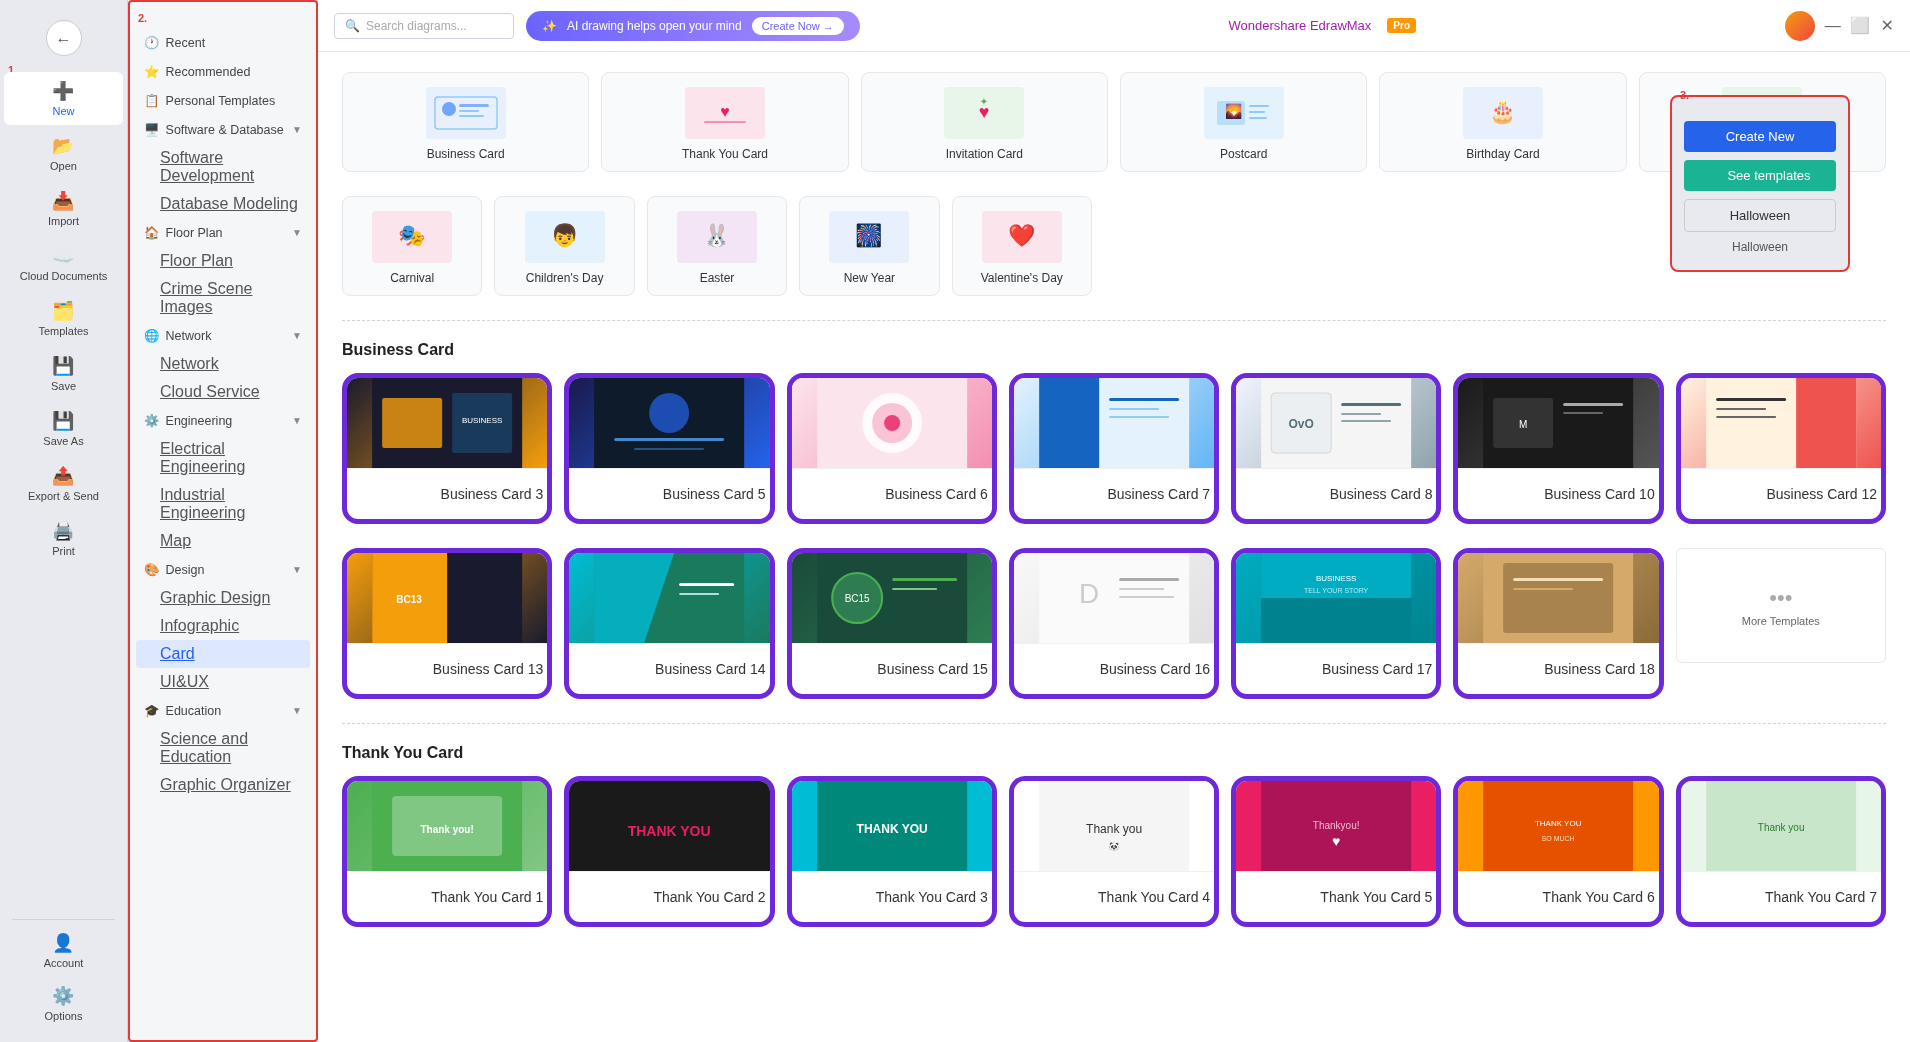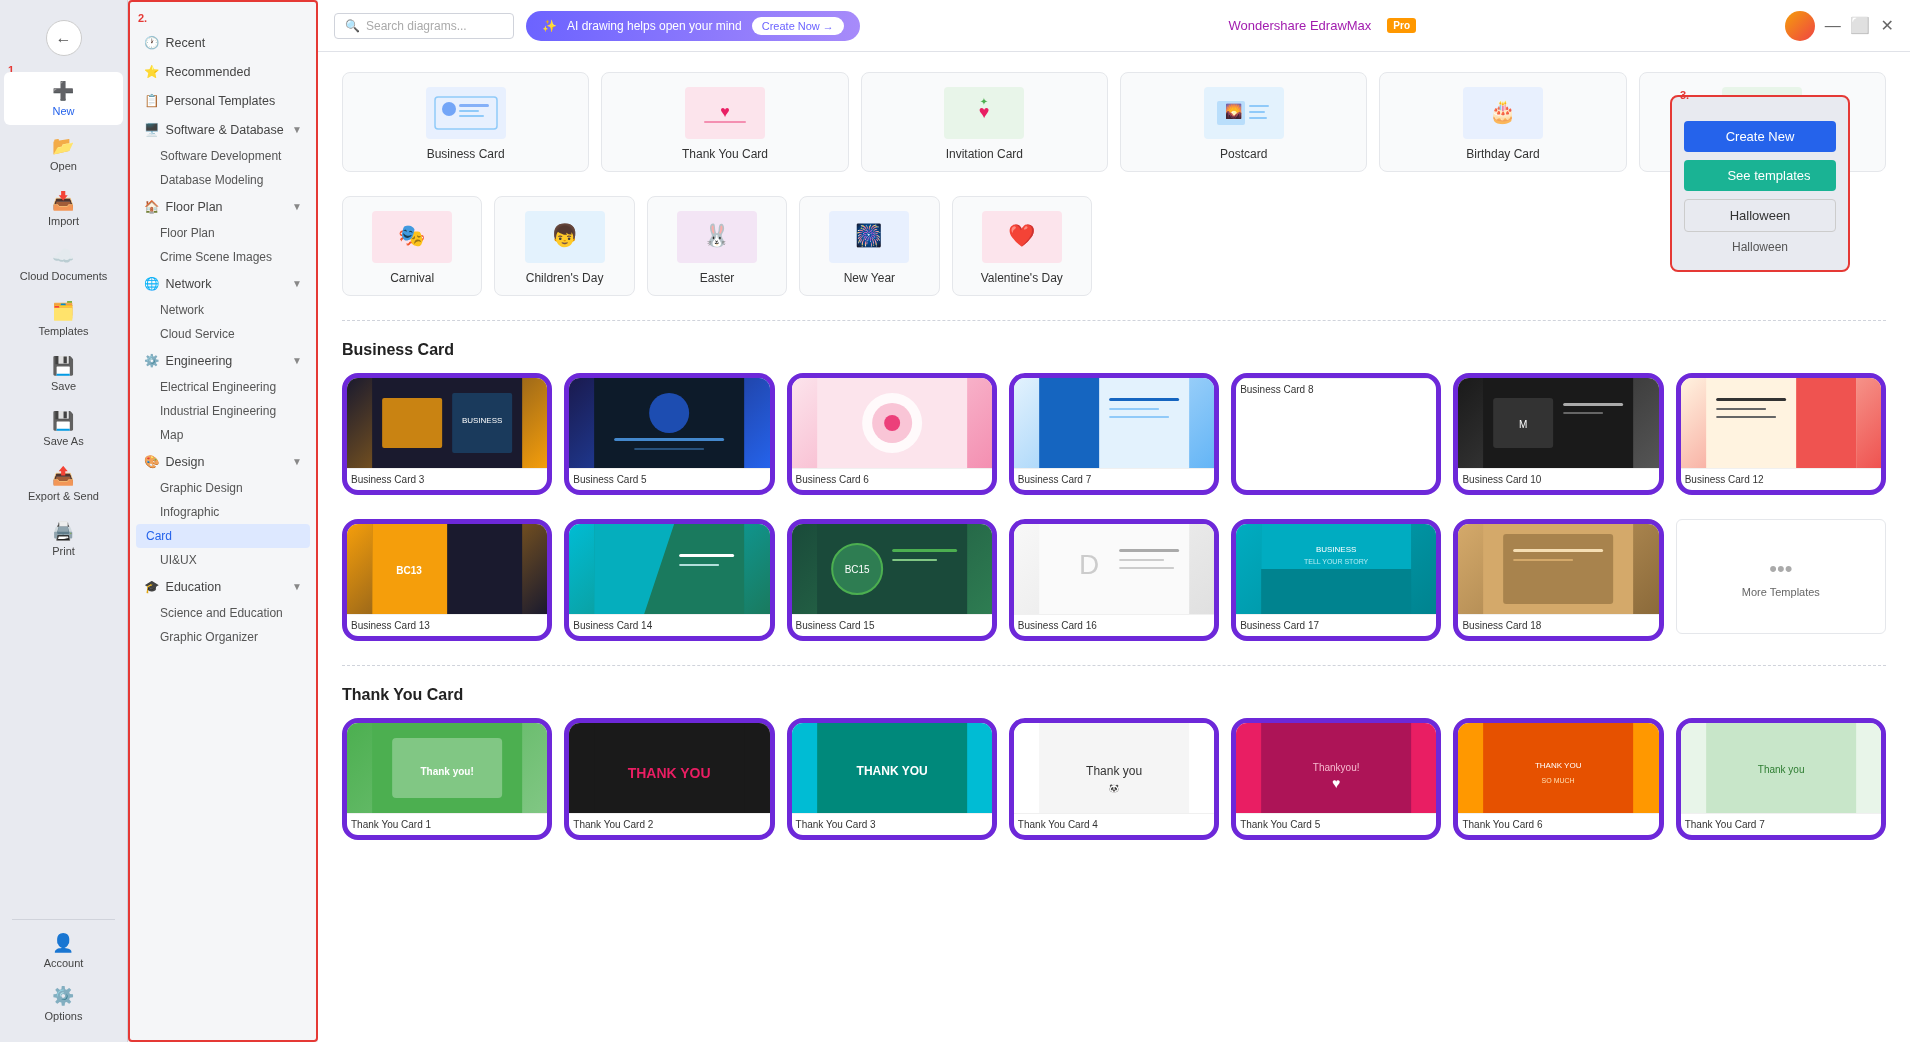--- a/index.html
+++ b/index.html
@@ -44,23 +44,23 @@
       flex-shrink: 0;
       position: relative;
     }
     .nav-section-title {
       display: flex; align-items: center; padding: 7px 14px;
       font-size: 12.5px; color: #444; cursor: pointer; gap: 6px;
     }
     .nav-section-title .chevron { margin-left: auto; font-size: 10px; color: #888; }
     .nav-sub-item {
       padding: 5px 14px 5px 30px;
-      font-size: 12px; color: #555; cursor: pointer;
-    }
-    .nav-sub-item.active { background: #dde8ff; color: #2563eb; font-weight: 500; border-radius: 4px; margin: 0 6px; padding-left: 10px; }
+      font-size: 16px; color: #555; cursor: pointer; text-decoration: underline;
+    }
+    .nav-sub-item.active { background: #dde8ff; color: #2563eb; font-weight: 500; border-radius: 4px; margin: 0 6px; padding-left: 24px; }
 
     
     .main {
       flex: 1;
       display: flex;
       flex-direction: column;
       overflow: hidden;
     }
 
     
@@ -144,21 +144,21 @@
       overflow: hidden;
       cursor: pointer;
       background: white;
     }
     .tmpl-img {
       width: 100%; height: 90px;
       display: flex; align-items: center; justify-content: center;
       font-size: 10px; color: #999;
       overflow: hidden;
     }
-    .tmpl-label { font-size: 10px; color: #333; text-align: left; padding: 5px 4px; border-top: 1px solid #f0f0f0; }
+    .tmpl-label { font-size: 14px; color: #333; text-align: right; padding: 17px 4px; border-top: 1px solid #f0f0f0; }
 
     
     .right-popup {
       width: 180px;
       position: fixed;
       top: 95px;
       right: 60px;
       background: #e8eaf0;
       border: 2px solid #e53935;
       border-radius: 8px;
@@ -529,20 +529,30 @@
               <rect width="150" height="90" fill="#e3f2fd"></rect>
               <rect x="0" y="0" width="60" height="90" fill="#1565c0"></rect>
               <rect x="70" y="20" width="70" height="3" rx="1.5" fill="#1565c0"></rect>
               <rect x="70" y="30" width="50" height="2" rx="1" fill="#90caf9"></rect>
               <rect x="70" y="38" width="60" height="2" rx="1" fill="#90caf9"></rect>
             </svg>
           </div>
           <div class="tmpl-label">Business Card 7</div>
         </div>
         <div class="tmpl-card">
+          <div class="tmpl-img tmpl-bc8">
+            <svg width="100%" height="90" viewBox="0 0 150 90">
+              <rect width="150" height="90" fill="#f5f5f5"></rect>
+              <rect x="10" y="15" width="60" height="60" rx="4" fill="#eceff1" stroke="#cfd8dc" stroke-width="1"></rect>
+              <text x="40" y="50" font-size="12" fill="#546e7a" text-anchor="middle" font-weight="bold">OvO</text>
+              <rect x="80" y="25" width="60" height="3" rx="1.5" fill="#546e7a"></rect>
+              <rect x="80" y="35" width="40" height="2" rx="1" fill="#90a4ae"></rect>
+              <rect x="80" y="42" width="50" height="2" rx="1" fill="#90a4ae"></rect>
+            </svg>
+          </div>
           <div class="tmpl-label">Business Card 8</div>
         </div>
         <div class="tmpl-card">
           <div class="tmpl-img tmpl-bc10">
             <svg width="100%" height="90" viewBox="0 0 150 90">
               <rect width="150" height="90" fill="#1a1a1a"></rect>
               <rect x="10" y="20" width="60" height="50" rx="3" fill="#333"></rect>
               <text x="40" y="50" font-size="10" fill="white" text-anchor="middle">M</text>
               <rect x="80" y="25" width="60" height="3" rx="1.5" fill="#aaa"></rect>
               <rect x="80" y="34" width="40" height="2" rx="1" fill="#666"></rect>

